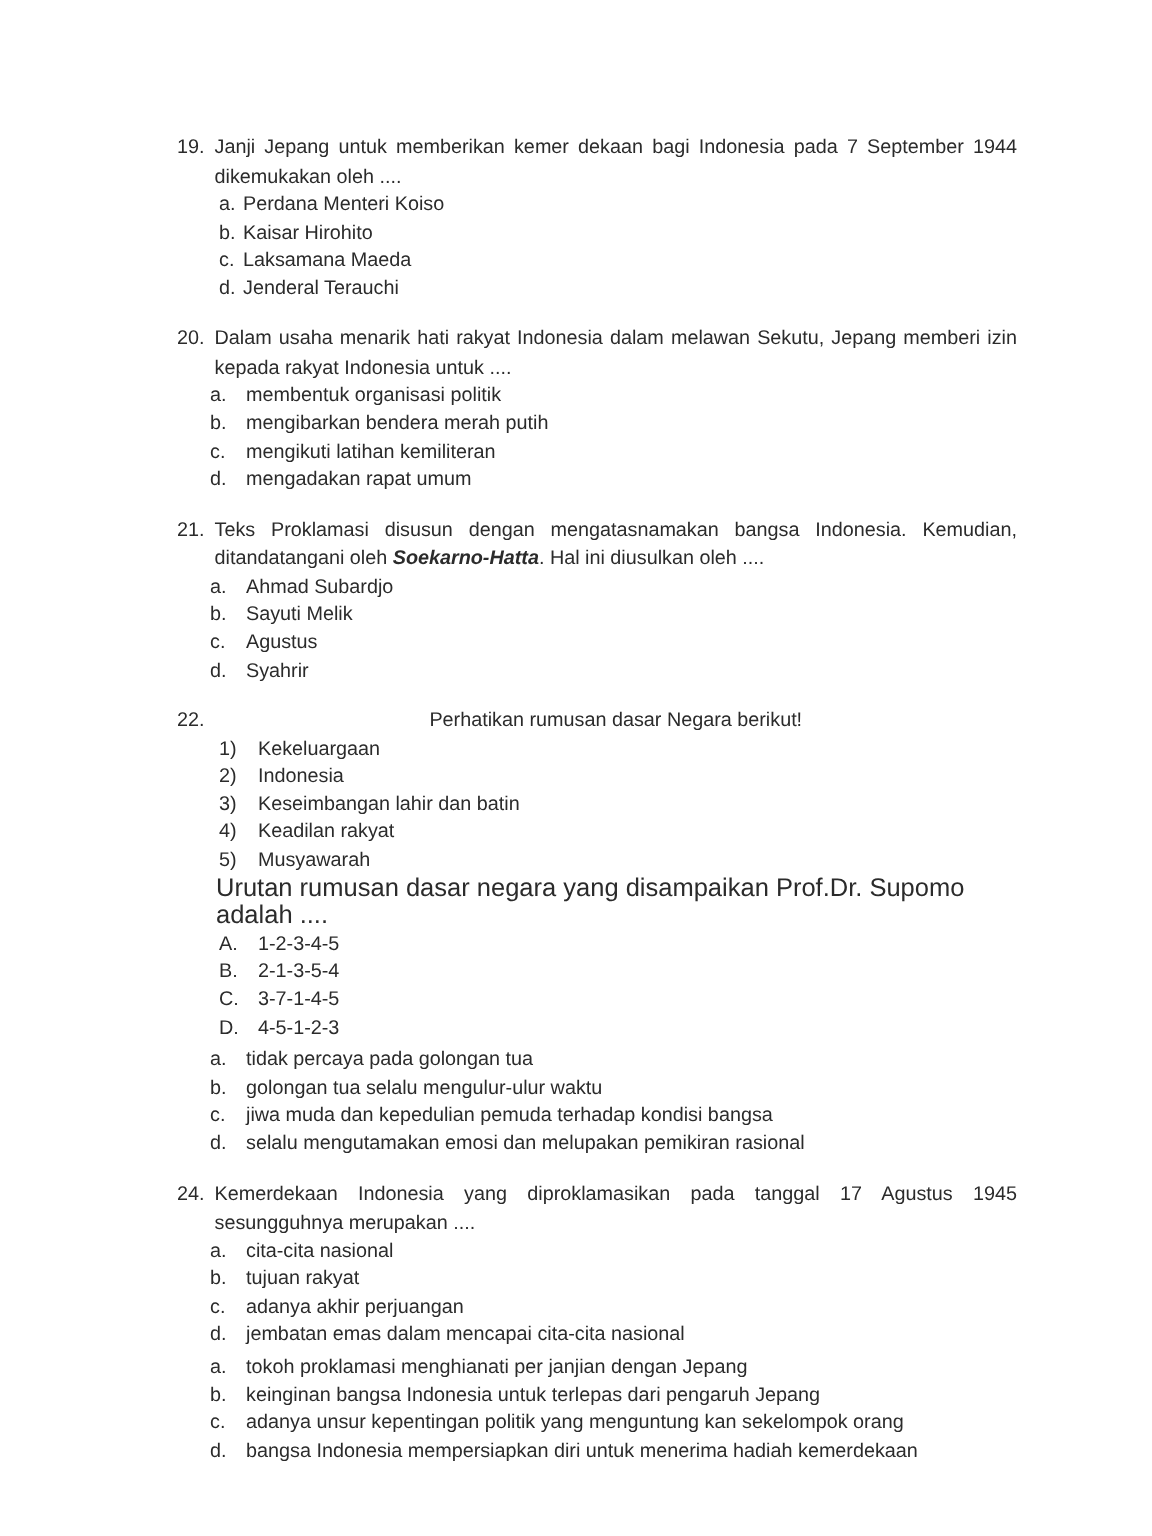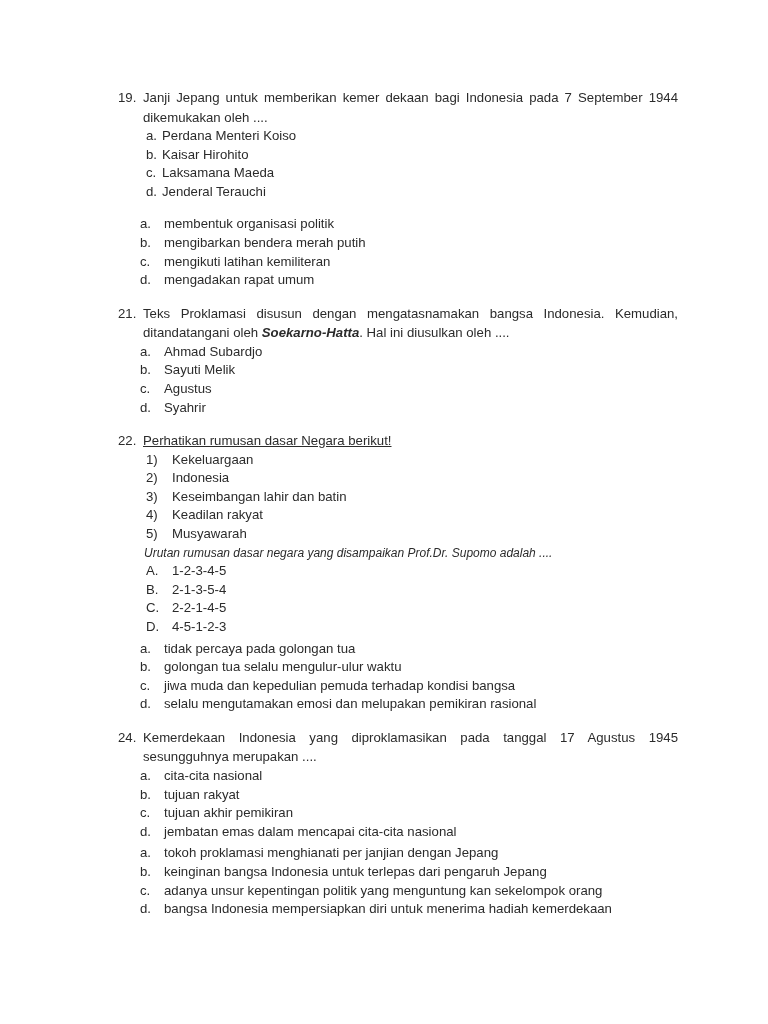--- a/index.html
+++ b/index.html
@@ -39,21 +39,21 @@
     flex: 0 0 auto;
     width: 25px;
     text-align: left;
     white-space: nowrap;
   }
   .stem-text {
     flex: 1 1 auto;
     text-align: justify;
     text-justify: inter-word;
   }
-  .stem-text.nojustify { text-align: left; text-decoration: underline; }
+  .stem-text.nojustify { text-align: center; }
 
   .opts {
     list-style: none;
     margin: 0;
     padding: 0;
   }
   .opt {
     display: flex;
     align-items: flex-start;
     font-size: 13.2px;
@@ -76,24 +76,23 @@
   .sub-item {
     display: flex;
     align-items: flex-start;
     font-size: 13.2px;
     line-height: 18.6px;
     padding-left: 28px;
   }
   .sub-key { flex: 0 0 auto; width: 26px; }
 
   .sub-lead {
-    font-size: 12px;
+    font-size: 17px;
     line-height: 18.6px;
     padding-left: 26px;
-    font-style: italic;
   }
   .opts-upper .opt { padding-left: 28px; }
   .opts-upper .opt-key { flex: 0 0 auto; width: 26px; }
 
   .opt-text, .sub-text { flex: 1 1 auto; }
   b { font-weight: bold; font-style: italic; }
 </style>
 </head>
 <body>
 
@@ -118,20 +117,24 @@
         <span class="opt-text">Laksamana Maeda</span>
       </li>
       <li class="opt">
         <span class="opt-key">d.</span>
         <span class="opt-text">Jenderal Terauchi</span>
       </li>
     </ul>
   </div>
 
   <div class="question q-gap-large">
+    <div class="stem">
+      <span class="stem-num">20.</span>
+      <span class="stem-text">Dalam usaha menarik hati rakyat Indonesia dalam melawan Sekutu, Jepang memberi izin kepada rakyat Indonesia untuk ....</span>
+    </div>
     <ul class="opts opts-wide">
       <li class="opt">
         <span class="opt-key">a.</span>
         <span class="opt-text">membentuk organisasi politik</span>
       </li>
       <li class="opt">
         <span class="opt-key">b.</span>
         <span class="opt-text">mengibarkan bendera merah putih</span>
       </li>
       <li class="opt">
@@ -202,21 +205,21 @@
       <li class="opt">
         <span class="opt-key">A.</span>
         <span class="opt-text">1-2-3-4-5</span>
       </li>
       <li class="opt">
         <span class="opt-key">B.</span>
         <span class="opt-text">2-1-3-5-4</span>
       </li>
       <li class="opt">
         <span class="opt-key">C.</span>
-        <span class="opt-text">2-2-1-4-5</span>
+        <span class="opt-text">3-7-1-4-5</span>
       </li>
       <li class="opt">
         <span class="opt-key">D.</span>
         <span class="opt-text">4-5-1-2-3</span>
       </li>
     </ul>
   </div>
 
   <div class="question q-gap-large">
     <ul class="opts opts-wide">
@@ -248,21 +251,21 @@
       <li class="opt">
         <span class="opt-key">a.</span>
         <span class="opt-text">cita-cita nasional</span>
       </li>
       <li class="opt">
         <span class="opt-key">b.</span>
         <span class="opt-text">tujuan rakyat</span>
       </li>
       <li class="opt">
         <span class="opt-key">c.</span>
-        <span class="opt-text">tujuan akhir pemikiran</span>
+        <span class="opt-text">adanya akhir perjuangan</span>
       </li>
       <li class="opt">
         <span class="opt-key">d.</span>
         <span class="opt-text">jembatan emas dalam mencapai cita-cita nasional</span>
       </li>
     </ul>
   </div>
 
   <div class="question">
     <ul class="opts opts-wide">

